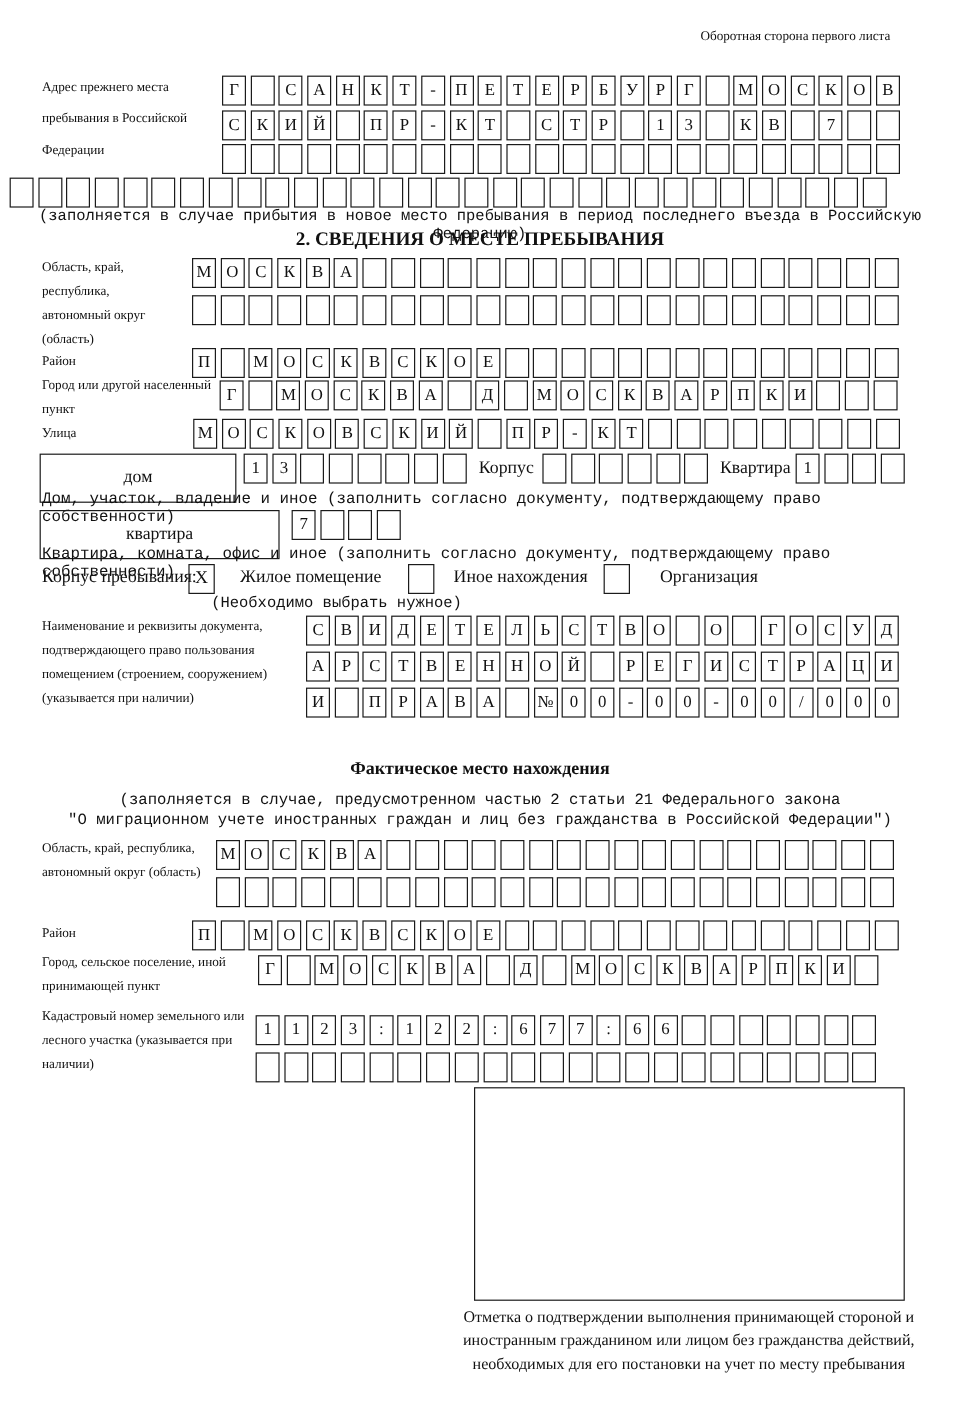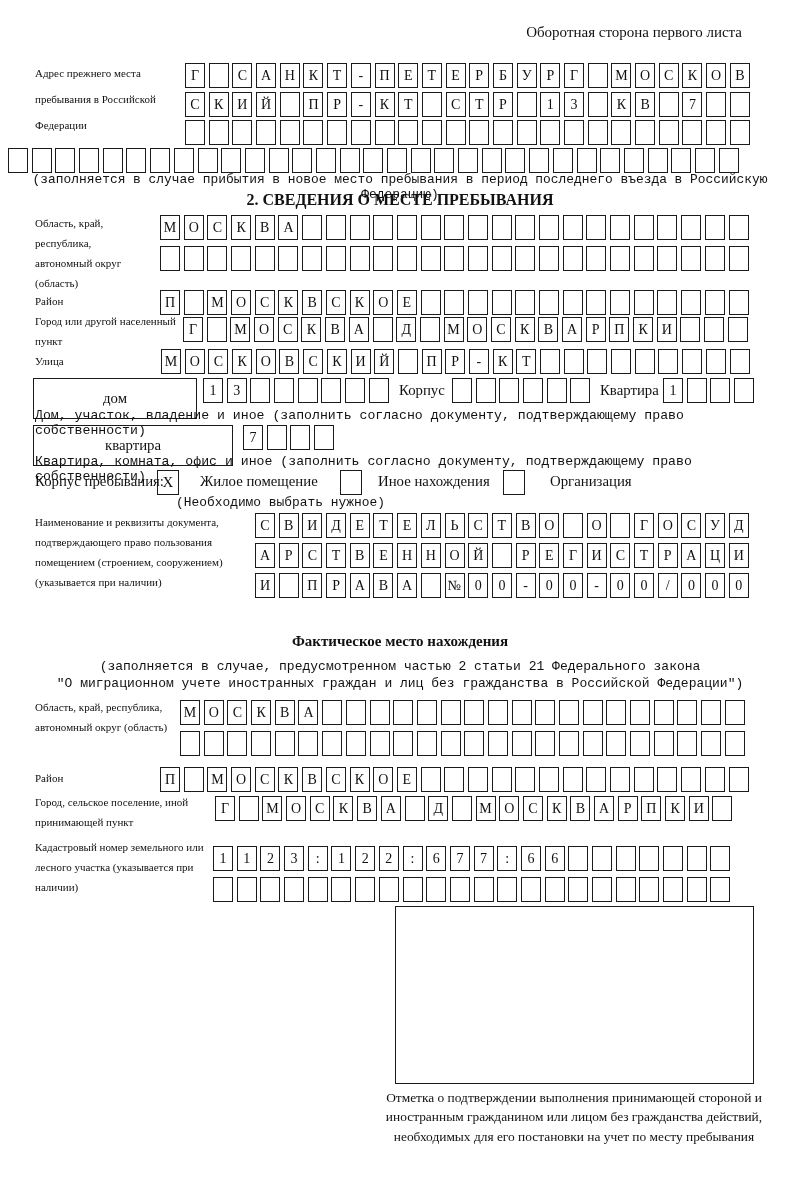--- a/index.html
+++ b/index.html
@@ -14,21 +14,21 @@
   .sechead{position:absolute;left:0;width:800px;text-align:center;font-weight:bold;font-size:16px;}
   .widebox{position:absolute;height:41px;border:1.7px solid #1b1b1b;box-sizing:border-box;display:flex;align-items:center;justify-content:center;font-size:14.8px;}
   .ckbox{position:absolute;width:22px;height:25px;border:1.7px solid #1b1b1b;box-sizing:border-box;text-align:center;font-size:15px;line-height:22px;}
   .bigbox{position:absolute;border:1.8px solid #1b1b1b;background:#fff;}
   .caption{position:absolute;text-align:center;font-size:13.4px;line-height:19.3px;}
   .inline-lbl{position:absolute;font-size:14.8px;}
 </style>
 </head>
 <body>
 
-<div class="abs" style="top:24px;right:58px;font-size:15px">Оборотная сторона первого листа</div>
+<div class="abs" style="top:24px;right:58px;font-size:11px">Оборотная сторона первого листа</div>
 
 <div class="lbl lbl-wide" style="left:35px;top:60px;width:152px">Адрес прежнего места пребывания в Российской Федерации</div>
 <div class="cellrow" style="left:185px;top:63px">
     <span class="cell">Г</span>
     <span class="cell"></span>
     <span class="cell">С</span>
     <span class="cell">А</span>
     <span class="cell">Н</span>
     <span class="cell">К</span>
     <span class="cell">Т</span>

